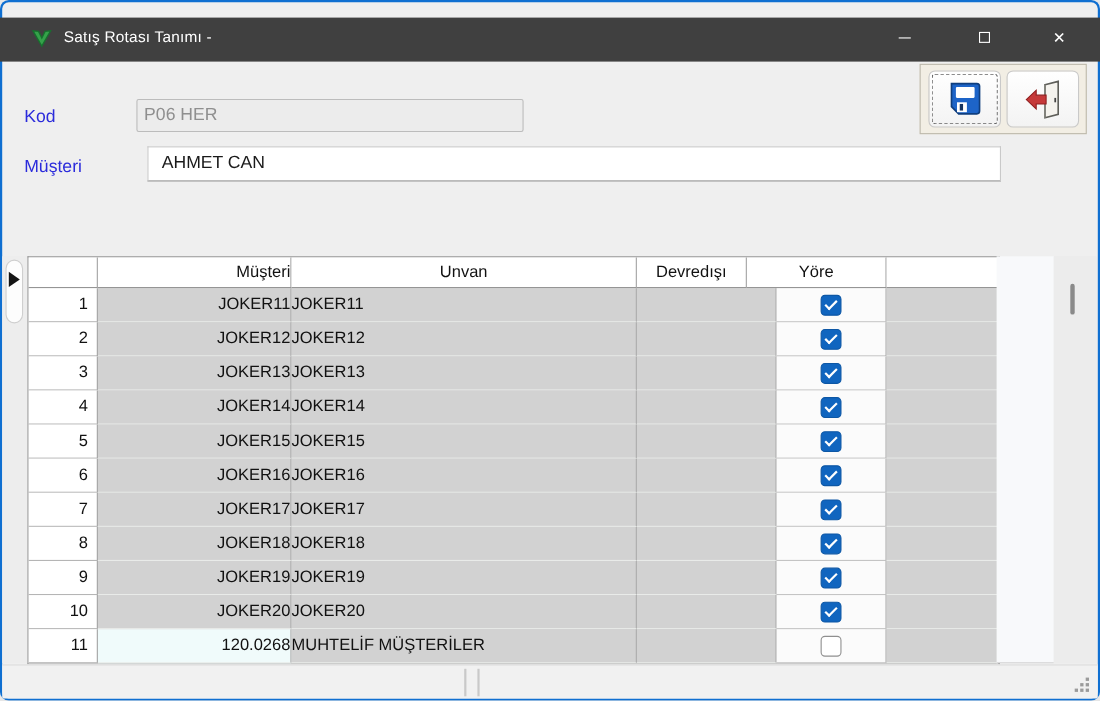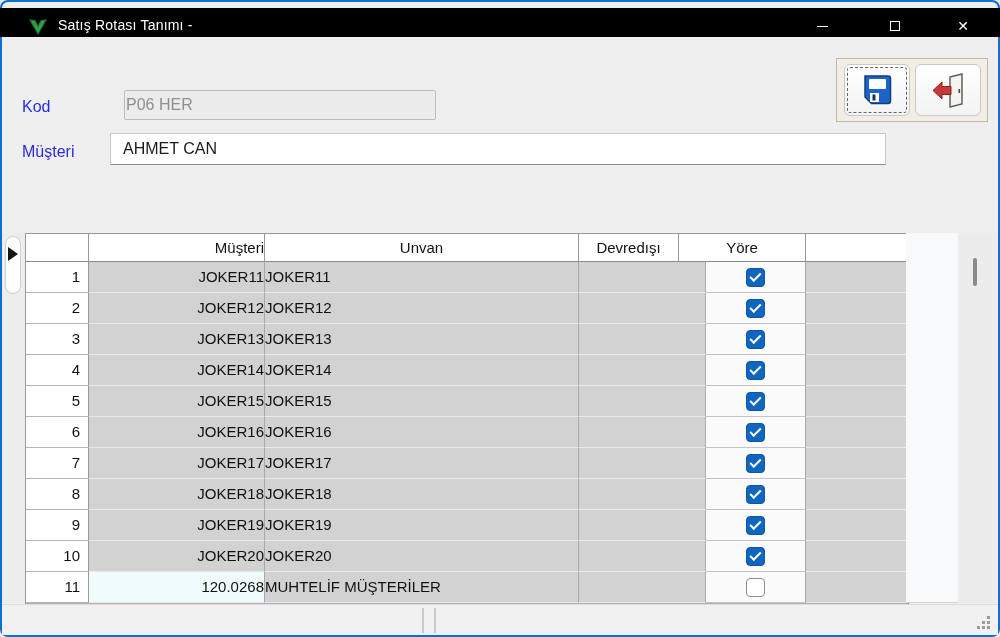--- a/index.html
+++ b/index.html
@@ -1,36 +1,36 @@
 <!DOCTYPE html>
 <html><head>
 <meta charset="utf-8">
 <style>
   * { margin:0; padding:0; box-sizing:border-box; font-family:"Liberation Sans", sans-serif; }
   html,body { width:1000px; height:637px; background:#e8e8e8; }
   .window { position:relative; width:1000px; height:637px; border-radius:8px; overflow:hidden;
             background:#efefef; box-shadow: inset 0 0 0 2px #0f6fd1; }
 
   
-  .titlebar { position:absolute; left:0; top:8px; width:100%; height:29px; background:#000000; display:flex; align-items:center; }
+  .titlebar { position:absolute; left:0; top:16px; width:100%; height:40px; background:#404040; display:flex; align-items:center; }
   .app-icon { position:absolute; left:28px; top:8px; width:20px; height:20px; }
   .title-text { position:absolute; left:58px; top:9px; color:#ffffff; font-size:14px; letter-spacing:0.2px; }
   .tb-btn { position:absolute; top:0; width:46px; height:36px; display:flex; align-items:center; justify-content:center; }
   .tb-min { left:799px; } .tb-max { left:872px; } .tb-close { left:940px; }
   .glyph-min { width:11px; height:1px; background:#fff; }
   .glyph-max { width:10px; height:10px; border:1px solid #fff; }
   .glyph-close { color:#fff; font-size:14px; line-height:14px; }
 
   
   .field-label { position:absolute; color:#2b2bdb; font-size:16px; }
   .lbl-kod { left:22px; top:98px; }
   .lbl-acik { left:22px; top:143px; }
-  .kod-field { position:absolute; left:124px; top:90px; width:312px; height:30px; background:#ececec;
-               border:1px solid #bcbcbc; border-radius:2px; color:#8f8f8f; font-size:16px; line-height:28px; padding-left:1px; }
-  .acik-field { position:absolute; left:110px; top:133px; width:776px; height:32px; background:#ffffff;
+  .kod-field { position:absolute; left:124px; top:90px; width:352px; height:30px; background:#ececec;
+               border:1px solid #bcbcbc; border-radius:2px; color:#8f8f8f; font-size:16px; line-height:28px; padding-left:6px; }
+  .acik-field { position:absolute; left:134px; top:133px; width:776px; height:32px; background:#ffffff;
                 border:1px solid #c9c9c9; border-bottom-color:#8f8f8f; color:#1a1a1a; font-size:16px; line-height:30px; padding-left:12px; }
 
   
   .btn-panel { position:absolute; left:836px; top:58px; width:152px; height:64px; background:#f2eee4; border:1px solid #bdb8ab; }
   .tool-btn { position:absolute; top:5px; width:66px; height:52px; background:linear-gradient(#ffffff,#f3f3f3);
               border:1px solid #c9c9c9; border-radius:6px; display:flex; align-items:center; justify-content:center; }
   .btn-save { left:7px; outline:1px dashed #666; outline-offset:-4px; }
   .btn-exit { left:78px; }
 
   

